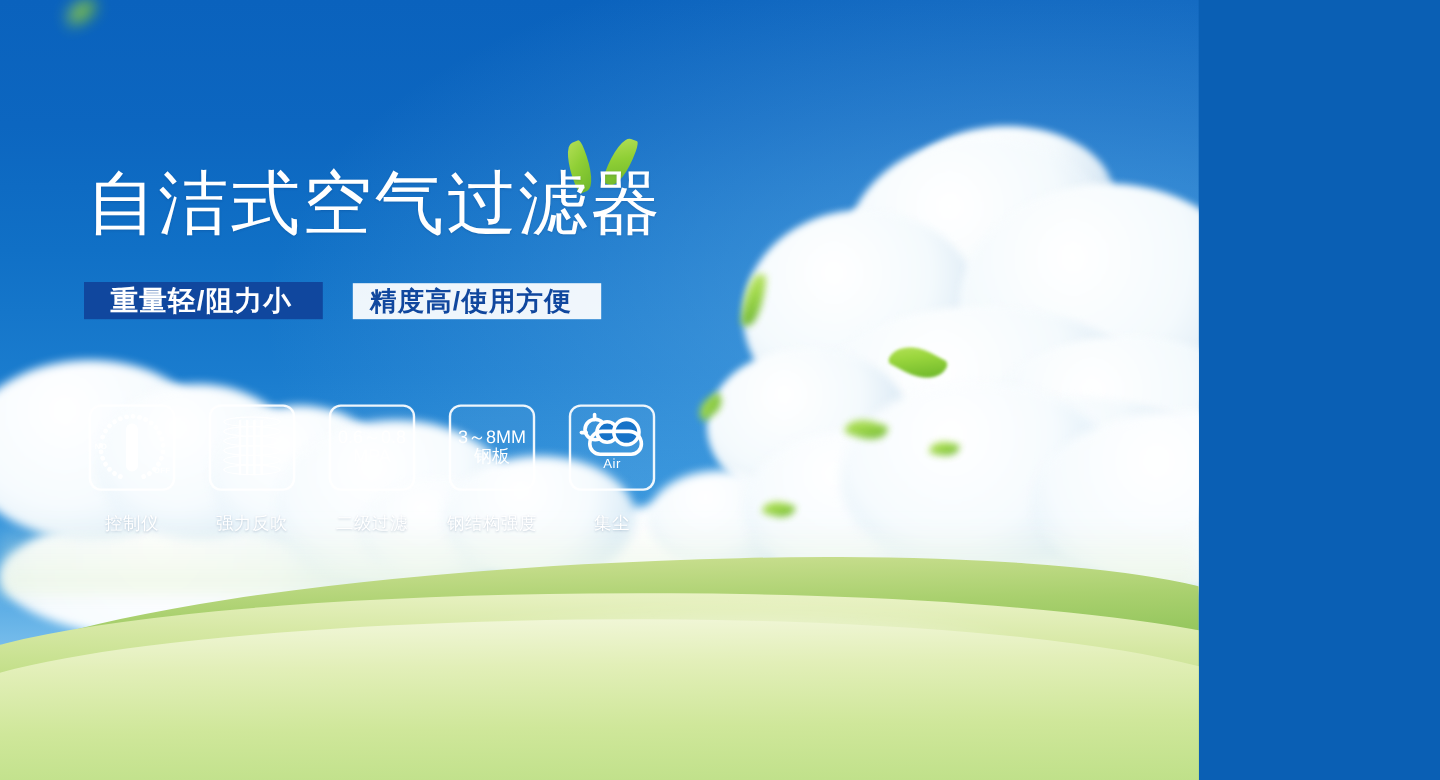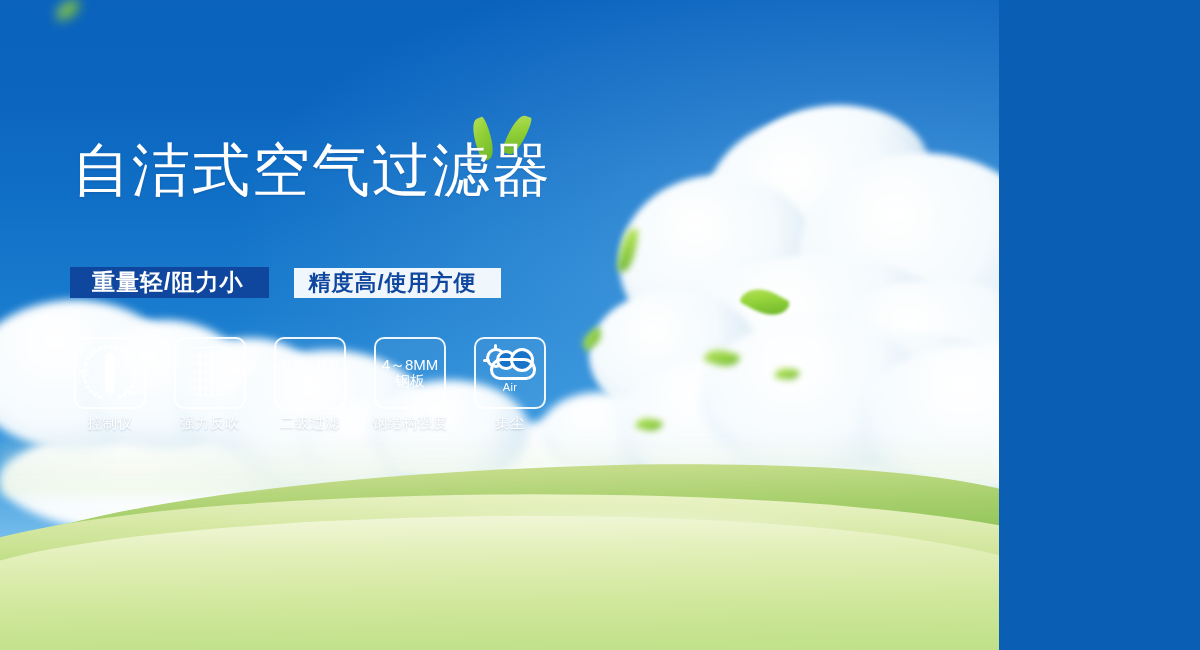--- a/index.html
+++ b/index.html
@@ -128,23 +128,23 @@
   .sprout .lf .shape {
     width: 100%; height: 100%;
     background: linear-gradient(150deg, #b7e05a 0%, #8fcf35 45%, #6cb52a 100%);
     border-radius: 60% 10% 60% 10% / 80% 20% 80% 20%;
   }
   .sprout .lfA { left: 4px;  top: 8px;  transform: rotate(-22deg); }
   .sprout .lfB { left: 38px; top: 4px;  transform: rotate(20deg); }
 
   
   .subtitle-bar {
-    position: absolute; left: 70px; top: 247px;
+    position: absolute; left: 70px; top: 225px;
     height: 51px;
-    display: flex; align-items: flex-end;
+    display: flex; align-items: center;
   }
   .sub-left {
     background: #10479e;
     display: flex; align-items: center;
     padding: 0 26px 0 22px;
     color: #ffffff;
     font-size: 23px;
     font-weight: 700;
     letter-spacing: 1px;
     white-space: nowrap;
@@ -184,21 +184,21 @@
   .feature-text {
     color: #ffffff;
     font-size: 15px;
     line-height: 1.08;
     text-align: center;
     letter-spacing: 0px;
     font-weight: 400;
   }
   .feature-text .ft2 { font-size: 15px; }
   .feature-caption {
-    margin-top: 5px;
+    margin-top: 18px;
     color: #ffffff;
     font-size: 14.5px;
     letter-spacing: 0.5px;
     white-space: nowrap;
     text-shadow: 0 1px 2px rgba(0,40,90,0.22);
   }
 
   
   .gauge { position: relative; width: 60px; height: 58px; }
   .gauge .dot {
@@ -423,21 +423,21 @@
             <div>0.6～0.8</div>
             <div class="ft2">MPA</div>
           </div>
         </div>
         <div class="feature-caption">二级过滤</div>
       </div>
 
       <div class="feature">
         <div class="feature-box">
           <div class="feature-text">
-            <div>4～8MM</div>
+            <div>3～8MM</div>
             <div class="ft2">钢板</div>
           </div>
         </div>
         <div class="feature-caption">钢结构强度</div>
       </div>
 
       <div class="feature">
         <div class="feature-box">
           <div class="airicon">
             <div class="cl">

